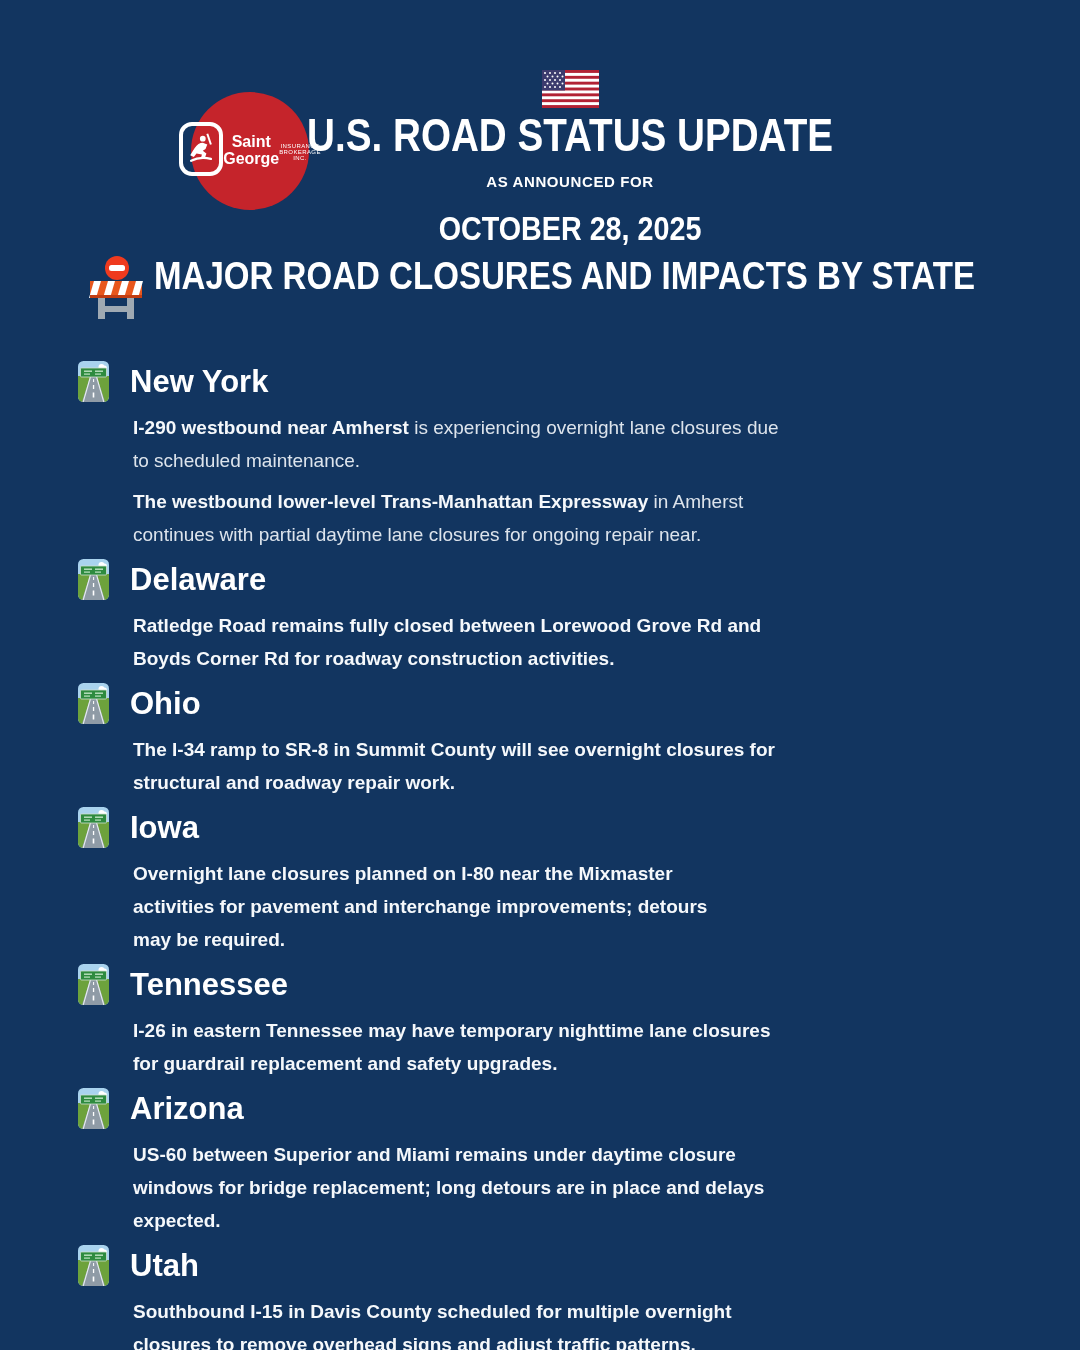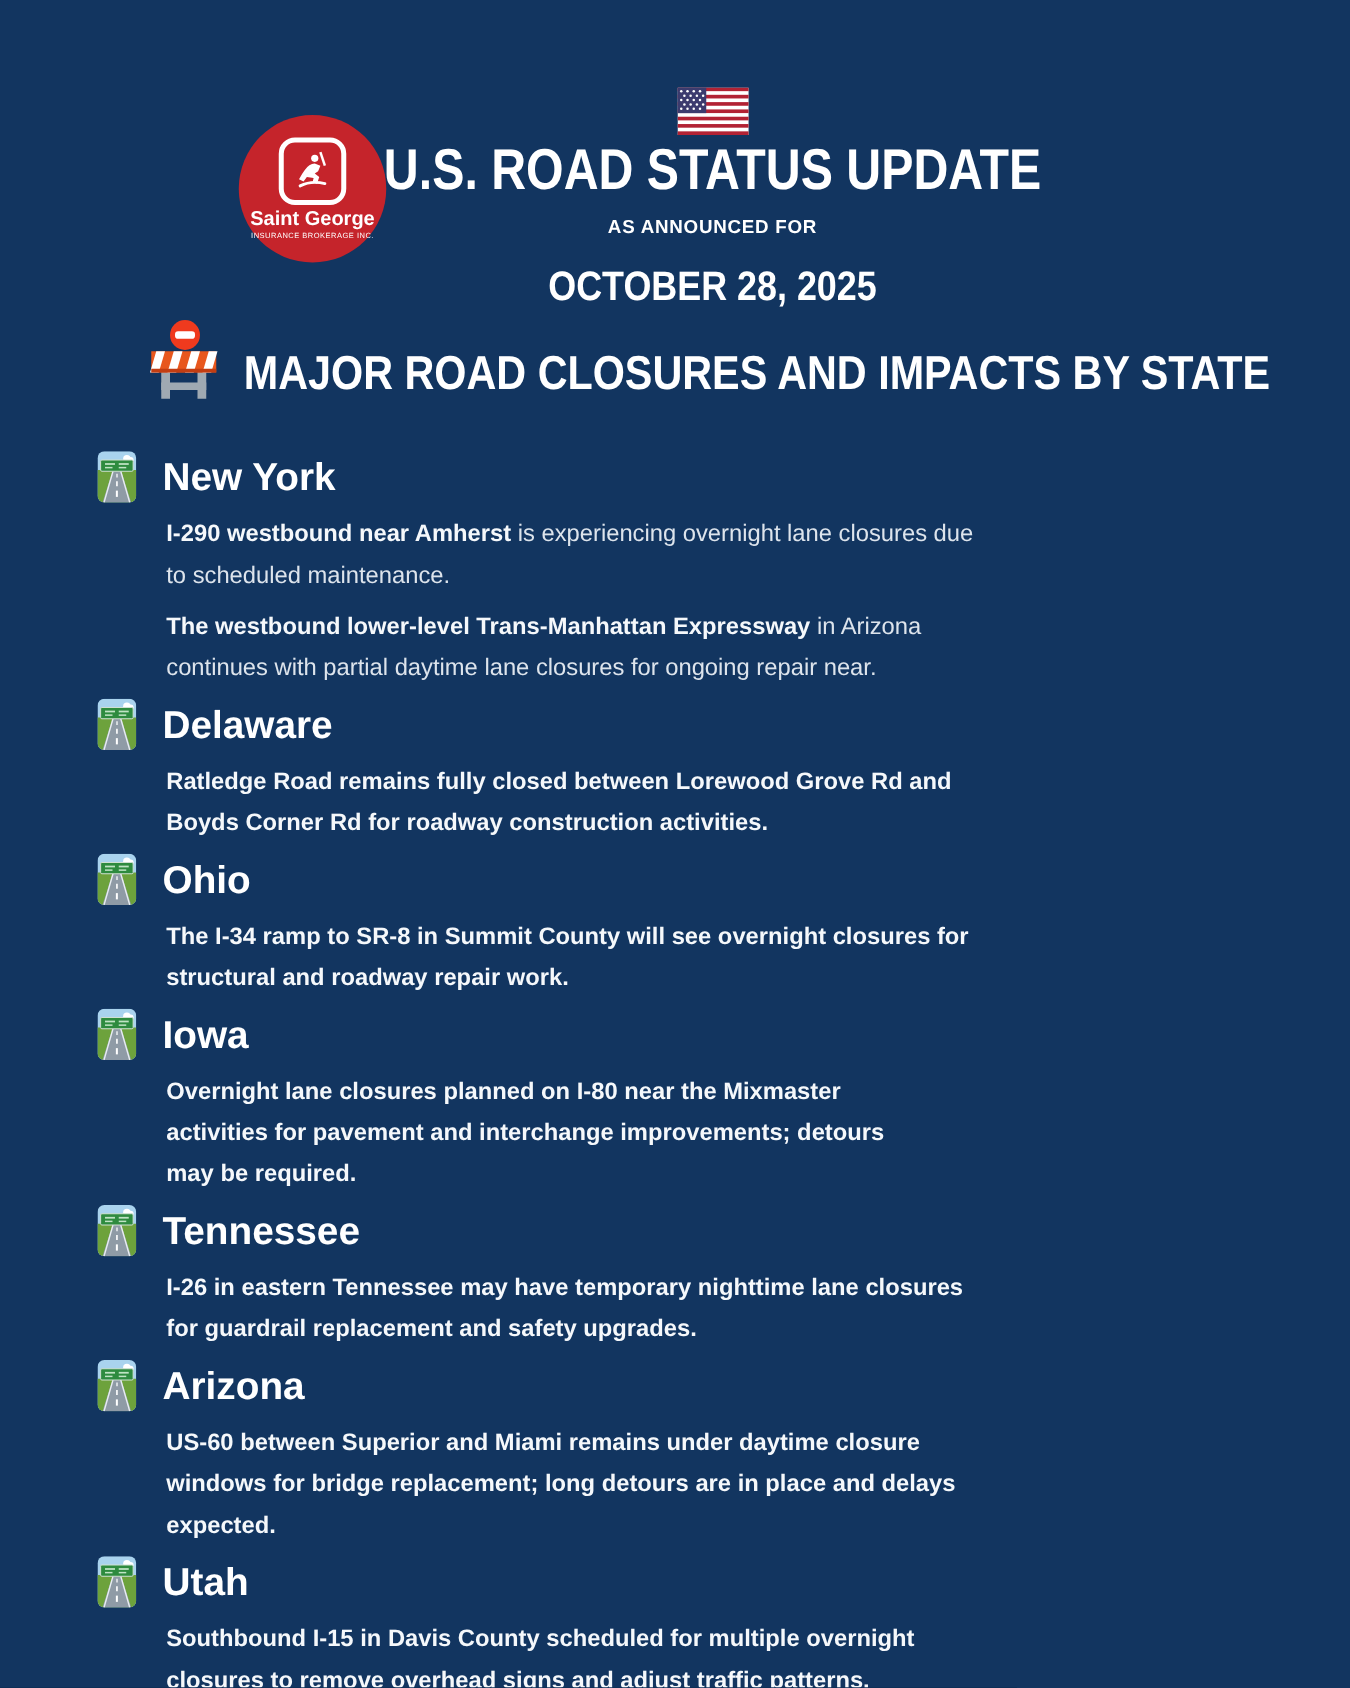--- a/index.html
+++ b/index.html
@@ -7,21 +7,21 @@
     position:relative; width:1080px; height:1350px; margin:0 auto;
     background:#123560; overflow:hidden; color:#ffffff;
     font-family:"Liberation Sans", sans-serif;
   }
 
   
   .header { position:relative; height:252px; }
   .logo {
     position:absolute; left:191px; top:92px; width:118px; height:118px;
     background:#c5242b; border-radius:50%;
-    display:flex; flex-direction:column; align-items:center; justify-content:center;
+    display:flex; flex-direction:row; align-items:center; justify-content:center;
     text-align:center;
   }
   .logo-emblem {
     width:46px; height:46px; border:4px solid #fff; border-radius:13px;
     display:flex; align-items:center; justify-content:center; margin-bottom:4px;
   }
   .logo-emblem svg { width:36px; height:36px; }
   .logo-name { font-size:16px; font-weight:bold; line-height:1.05; }
   .logo-tagline { font-size:6px; letter-spacing:0.4px; margin-top:1px; }
 
@@ -34,21 +34,21 @@
     transform:scaleX(0.84); white-space:nowrap;
   }
   .subtitle { font-size:15px; font-weight:bold; letter-spacing:0.6px; margin-top:15px; }
   .date-wrap { margin-top:22px; line-height:1; }
   .poster-date {
     display:inline-block; font-size:33px; font-weight:bold; line-height:1;
     transform:scaleX(0.87); white-space:nowrap;
   }
 
   
-  .section-row { display:flex; align-items:flex-end; gap:20px; padding-left:119px; margin-top:3px; }
+  .section-row { display:flex; align-items:flex-start; gap:10px; padding-left:88px; margin-top:3px; }
   .barrier-icon { width:56px; height:66px; flex:0 0 auto; }
   .section-title {
     font-size:38px; font-weight:bold; white-space:nowrap;
     transform:scaleX(0.87); transform-origin:left center;
   }
 
   
   .states { padding:40px 78px 0 78px; }
   .state { margin-bottom:2px; }
   .state-header { display:flex; align-items:center; gap:21px; margin-bottom:9px; }
@@ -176,21 +176,21 @@
       <rect x="17" y="9.5" width="8" height="1.4" fill="#bfe3c4"></rect>
       <rect x="6" y="12.5" width="6" height="1.2" fill="#bfe3c4"></rect>
       <rect x="17" y="12.5" width="6" height="1.2" fill="#bfe3c4"></rect>
     </g>
   </svg>
 </span>
           <h2 class="state-name">New York</h2>
         </div>
         <div class="state-body">
           <p><span class="seg bold">I-290 westbound near Amherst</span><span class="seg"> is experiencing overnight lane closures due</span><br><span class="seg">to scheduled maintenance.</span></p>
-          <p><span class="seg bold">The westbound lower-level Trans-Manhattan Expressway</span><span class="seg"> in Arizona</span><br><span class="seg">continues with partial daytime lane closures for ongoing repair near.</span></p>
+          <p><span class="seg bold">The westbound lower-level Trans-Manhattan Expressway</span><span class="seg"> in Amherst</span><br><span class="seg">continues with partial daytime lane closures for ongoing repair near.</span></p>
         </div>
       </section>
       <section class="state">
         <div class="state-header">
           <span class="state-icon">
   <svg viewBox="0 0 31 41" xmlns="http://www.w3.org/2000/svg">
     <defs>
       <clipPath id="mw-clip">
                   <rect x="0" y="0" width="31" height="41" rx="5.5"></rect>
                 </clipPath>

